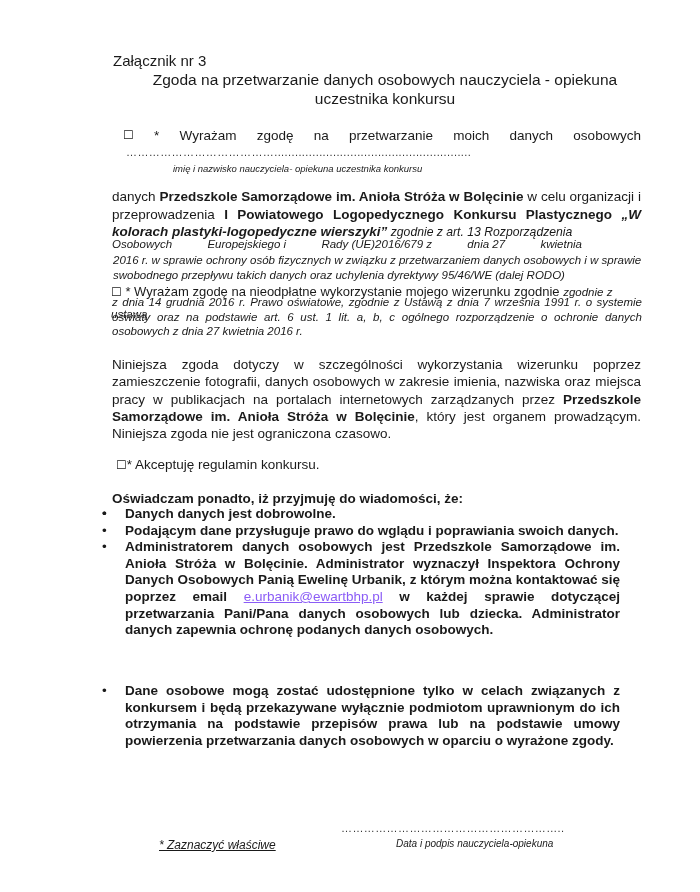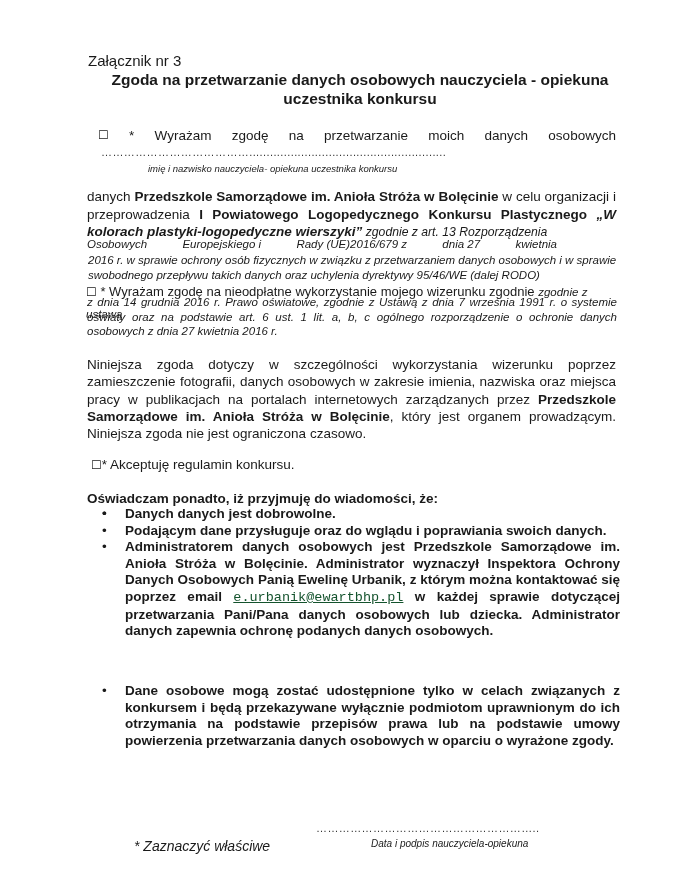--- a/index.html
+++ b/index.html
@@ -1,43 +1,43 @@
 <!DOCTYPE html>
 <html><head>
 <meta charset="utf-8">
 <style>
   html, body { margin: 0; padding: 0; }
   body {
     width: 700px; height: 892px; background: #ffffff; position: relative; overflow: hidden;
     font-family: "Liberation Sans", sans-serif; color: #1a1a1a;
   }
-  .abs { position: absolute; }
+  .abs { position: absolute; margin-left: 25px; }
   .annex { left: 88px; top: 52px; font-size: 15px; }
-  .title { left: 90px; width: 540px; top: 70px; text-align: center; font-weight: bold; font-size: 15.5px; line-height: 19px; }
+  .title { left: 90px; width: 540px; top: 70px; text-align: center; font-weight: normal; font-size: 15.5px; line-height: 19px; }
   .consent1 { left: 98px; width: 518px; top: 128px; font-size: 13.5px; display: flex; justify-content: space-between; }
   .dots1 { left: 101px; top: 146px; font-size: 11px; letter-spacing: 0.4px; color: #333; }
   .dots1-label { left: 148px; top: 163px; font-size: 9.5px; font-style: italic; color: #222; }
   .para1 { left: 87px; width: 529px; top: 188px; font-size: 13.5px; line-height: 17.5px; text-align: justify; }
   .para1 .l2 { font-size: 12.2px; font-style: italic; line-height: 16px; }
   .law-line { left: 87px; width: 470px; top: 238px; font-size: 11.5px; font-style: italic; display: flex; justify-content: space-between; }
   .law-rest { left: 88px; width: 530px; top: 253px; font-size: 11.5px; font-style: italic; line-height: 14.5px; }
   .consent2 { left: 86px; width: 530px; top: 281px; font-size: 13px; line-height: 22px; }
   .consent2 .it { font-style: italic; font-size: 11.5px; }
   .consent2-rest { left: 87px; width: 530px; top: 295px; font-size: 11.5px; font-style: italic; line-height: 14.5px; text-align: justify; }
   .para2 { left: 87px; width: 529px; top: 356px; font-size: 13.5px; line-height: 17.3px; text-align: justify; }
   .consent3 { left: 91px; top: 457px; font-size: 13.5px; }
   .statement { left: 87px; top: 491px; font-size: 13.5px; font-weight: bold; }
   .bullets { left: 87px; width: 533px; top: 506px; font-size: 13.5px; font-weight: bold; margin: 0; padding: 0; list-style: none; }
   .bullets li { position: relative; padding-left: 38px; line-height: 16.6px; text-align: justify; }
   .bullets li .dot { position: absolute; left: 15px; top: 0; font-weight: normal; }
-  .email { font-family: Liberation Mono, monospace; font-weight: normal; text-decoration: underline; color: #14532d; }
+  .email { font-family: Liberation Sans, sans-serif; font-weight: normal; text-decoration: underline; color: #8b5cf6; }
   .bullet-last { left: 87px; width: 533px; top: 683px; font-size: 13.5px; font-weight: bold; margin: 0; padding: 0; list-style: none; }
   .bullet-last li { position: relative; padding-left: 38px; line-height: 16.6px; text-align: justify; }
   .bullet-last li .dot { position: absolute; left: 15px; top: 0; font-weight: normal; }
-  .footnote { left: 134px; top: 838px; font-size: 14px; font-style: italic; }
+  .footnote { left: 134px; top: 838px; font-size: 12px; font-style: italic; text-decoration: underline; }
   .sign-dots { left: 316px; top: 822px; font-size: 11px; letter-spacing: 0.4px; color: #333; }
   .sign-label { left: 371px; top: 838px; font-size: 10px; font-style: italic; }
   .cb { font-family: "DejaVu Sans", sans-serif; font-size: 12px; }
 </style>
 </head>
 <body>
 
 <div class="abs annex">Załącznik nr 3</div>
 <div class="abs title">
   <div>Zgoda na przetwarzanie danych osobowych nauczyciela - opiekuna</div>
@@ -80,21 +80,21 @@
 </div>
 
 <div class="abs consent3">
   <span class="cb">☐</span><span>* Akceptuję regulamin konkursu.</span>
 </div>
 
 <div class="abs statement">Oświadczam ponadto, iż przyjmuję do wiadomości, że:</div>
 <ul class="abs bullets">
   <li><span class="dot">•</span></li>
   <li><span class="dot">•</span><span>Danych danych jest dobrowolne.</span></li>
-  <li><span class="dot">•</span><span>Podającym dane przysługuje oraz do wglądu i poprawiania swoich danych.</span></li>
+  <li><span class="dot">•</span><span>Podającym dane przysługuje prawo do wglądu i poprawiania swoich danych.</span></li>
   <li><span class="dot">•</span><span>Administratorem danych osobowych jest Przedszkole Samorządowe im. Anioła Stróża w Bolęcinie. Administrator wyznaczył Inspektora Ochrony Danych Osobowych Panią Ewelinę Urbanik, z którym można kontaktować się poprzez email </span><span class="email">e.urbanik@ewartbhp.pl</span><span> w każdej sprawie dotyczącej przetwarzania Pani/Pana danych osobowych lub dziecka. Administrator danych zapewnia ochronę podanych danych osobowych.</span></li>
 </ul>
 <ul class="abs bullet-last">
   <li><span class="dot">•</span><span>Dane osobowe mogą zostać udostępnione tylko w celach związanych z konkursem  i będą przekazywane wyłącznie podmiotom uprawnionym do ich otrzymania na podstawie przepisów prawa lub na podstawie umowy powierzenia przetwarzania danych osobowych w oparciu o wyrażone zgody.</span></li>
 </ul>
 
 <div class="abs footnote">* Zaznaczyć właściwe</div>
 <div class="abs sign-dots">…………………………………………………..</div>
 <div class="abs sign-label">Data i podpis nauczyciela-opiekuna</div>
 

